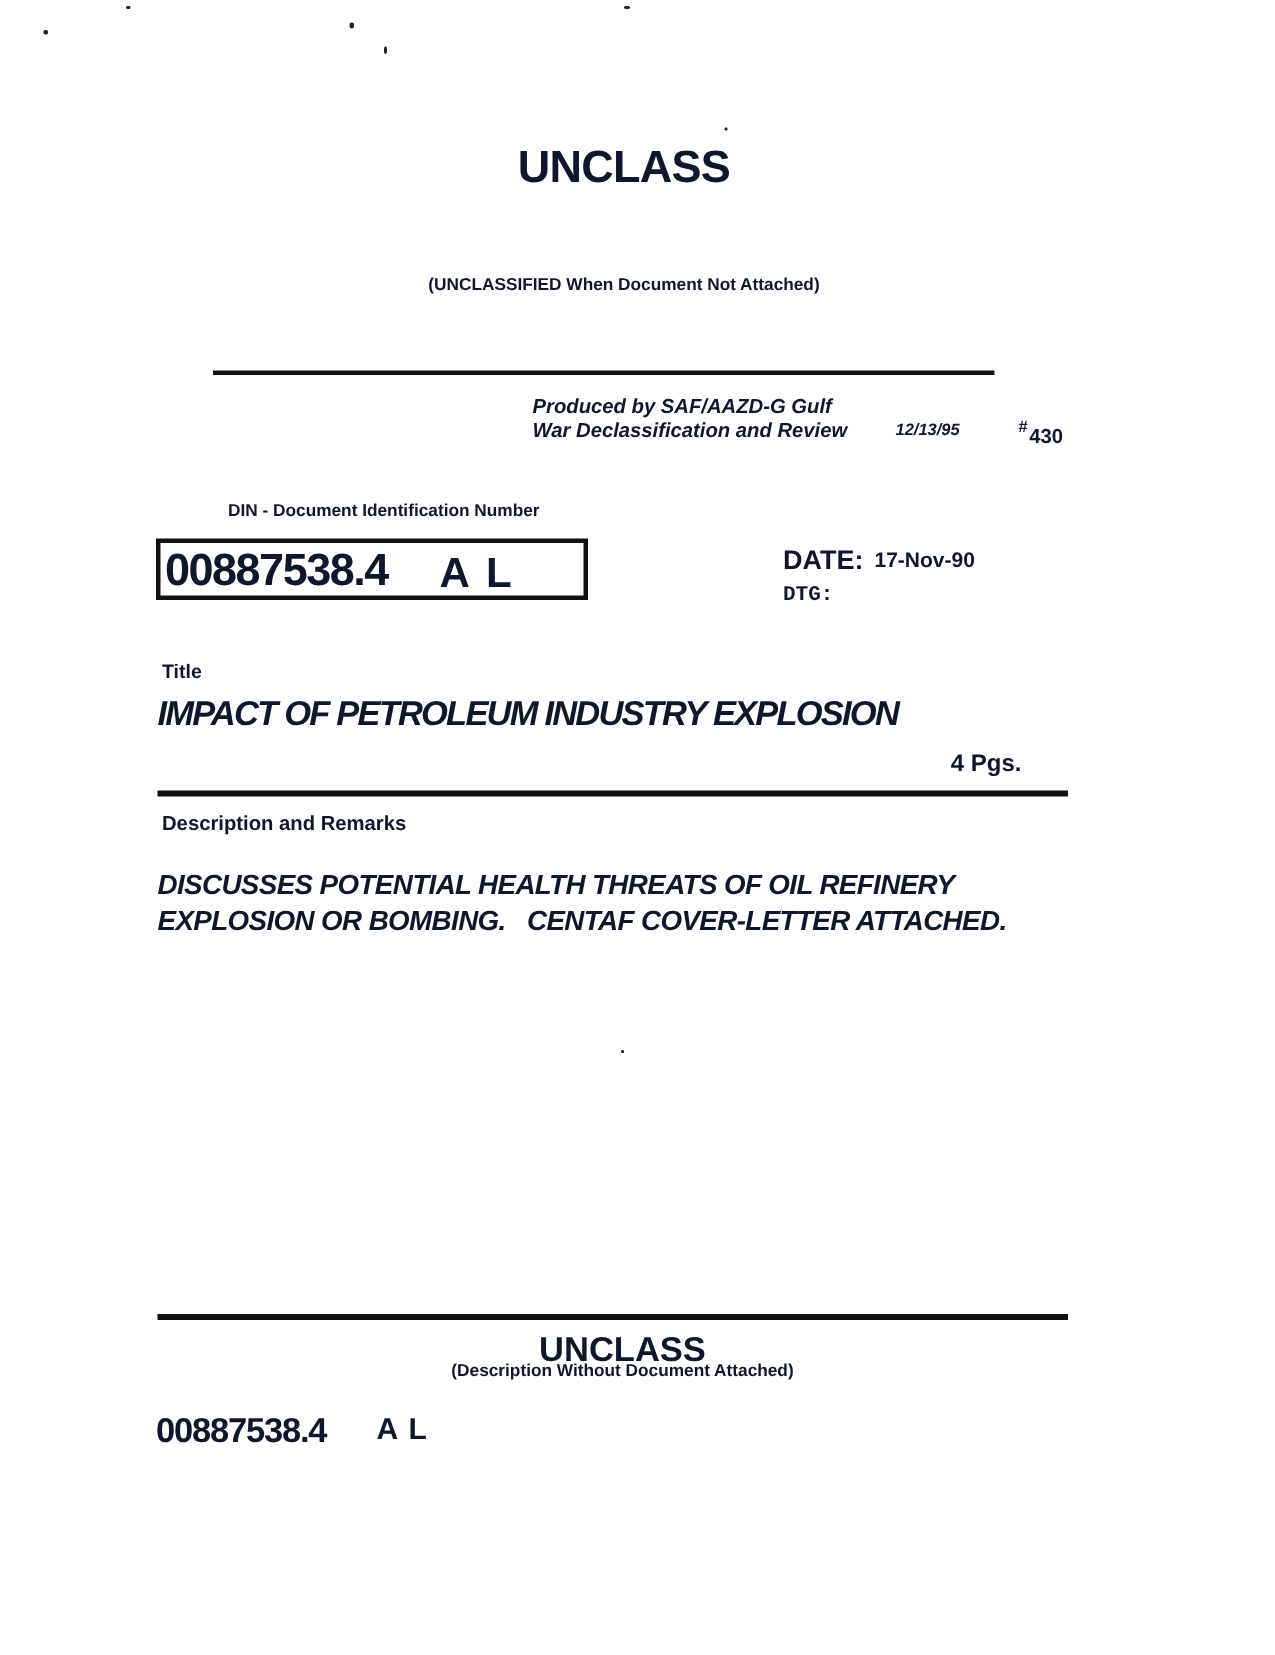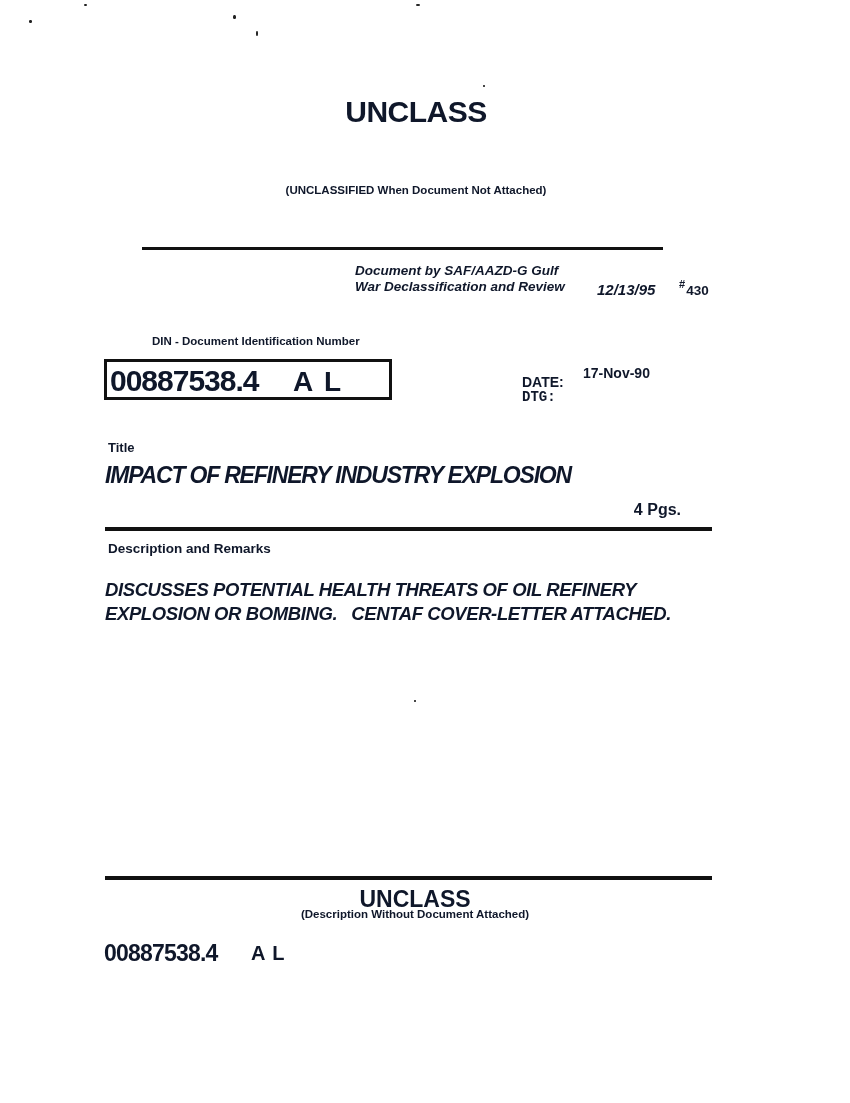--- a/index.html
+++ b/index.html
@@ -18,30 +18,30 @@
 
   .speck { position:absolute; background:#222; border-radius:40%; }
 
   .h-unclass   { left:280px; top:95px;  width:272px; font-size:30px; letter-spacing:-0.5px; }
   .h-note      { left:270px; top:137px; width:292px; font-size:11.5px;margin-top:47px; }
 
   .cover-title { left:164px; top:212px; font-size:29px; letter-spacing:-2.2px; }
   .title-rule  { left:142px; top:247px; width:521px; height:3px; background:#111; }
 
   .produced    { left:355px; top:263px; font-size:13.5px; line-height:15.5px; }
-  .review-date { left:597px; top:281px; font-size:15px; }
+  .review-date { left:597px; top:281px; font-size:11px; }
   .sheet-no    { left:679px; top:283px; font-size:13.5px; }
   .numsign     { position:relative; top:-7px; font-size:11px; margin-right:1px; }
 
   .din-label   { left:110px; top:335px; font-size:11.5px;margin-left:42px; }
   .din-box     { left:104px; top:359px; width:288px; height:41px; border:3px solid #111; }
   .din-number  { position:absolute; left:3px;  top:2px; font-size:30px; font-weight:bold; letter-spacing:-1px; }
   .din-suffix  { position:absolute; left:186px; top:4px; font-size:28px; font-weight:bold; word-spacing:4px; }
 
-  .date-label  { left:522px; top:374px; font-size:14px; }
+  .date-label  { left:522px; top:363px; font-size:18px; }
   .date-value  { left:583px; top:365px; font-size:14px; }
   .dtg-label   { left:522px; top:389px; font-size:14px;font-family:Liberation Mono, monospace; }
 
   .title-label { left:108px; top:440px; font-size:13px; }
   .doc-title   { left:105px; top:462px; font-size:23px; letter-spacing:-1.2px; }
   .page-count  { left:589px; top:501px; width:92px; text-align:right; font-size:16px; }
 
   .rule-mid    { left:105px; top:527px; width:607px; height:4px; background:#111; }
   .desc-label  { left:108px; top:541px; font-size:13.5px; }
   .desc-line1  { left:105px; top:579px; font-size:18.5px; letter-spacing:-0.4px; }
@@ -65,38 +65,38 @@
   <div class="speck" style="left:416px;top:4px;width:4px;height:2px;"></div>
   <div class="speck" style="left:483px;top:85px;width:2px;height:2px;"></div>
   <div class="speck" style="left:414px;top:700px;width:2px;height:2px;"></div>
 
   <div class="abs b ctr h-unclass">UNCLASS</div>
   <div class="abs b ctr h-note">(UNCLASSIFIED When Document Not Attached)</div>
 
   <div class="abs title-rule"></div>
 
   <div class="abs b i nw produced">
-    <div>Document by SAF/AAZD-G Gulf</div>
+    <div>Produced by SAF/AAZD-G Gulf</div>
     <div>War Declassification and Review</div>
   </div>
   <div class="abs b i nw review-date">12/13/95</div>
   <div class="abs b nw sheet-no"><span class="numsign">#</span><span>430</span></div>
 
   <div class="abs b nw din-label">DIN - Document Identification Number</div>
   <div class="abs din-box">
     <span class="din-number nw">00887538.4</span>
     <span class="din-suffix nw">A L</span>
   </div>
 
   <div class="abs b nw date-label">DATE:</div>
   <div class="abs b nw date-value">17-Nov-90</div>
   <div class="abs b nw dtg-label">DTG:</div>
 
   <div class="abs b nw title-label">Title</div>
-  <div class="abs b i nw doc-title">IMPACT OF REFINERY INDUSTRY EXPLOSION</div>
+  <div class="abs b i nw doc-title">IMPACT OF PETROLEUM INDUSTRY EXPLOSION</div>
   <div class="abs b nw page-count">4 Pgs.</div>
 
   <div class="abs rule-mid"></div>
   <div class="abs b nw desc-label">Description and Remarks</div>
   <div class="abs b i pre desc-line1">DISCUSSES POTENTIAL HEALTH THREATS OF OIL REFINERY</div>
   <div class="abs b i pre desc-line2">EXPLOSION OR BOMBING.   CENTAF COVER-LETTER ATTACHED.</div>
 
   <div class="abs rule-bottom"></div>
   <div class="abs b ctr f-unclass">UNCLASS</div>
   <div class="abs b ctr f-note">(Description Without Document Attached)</div>

